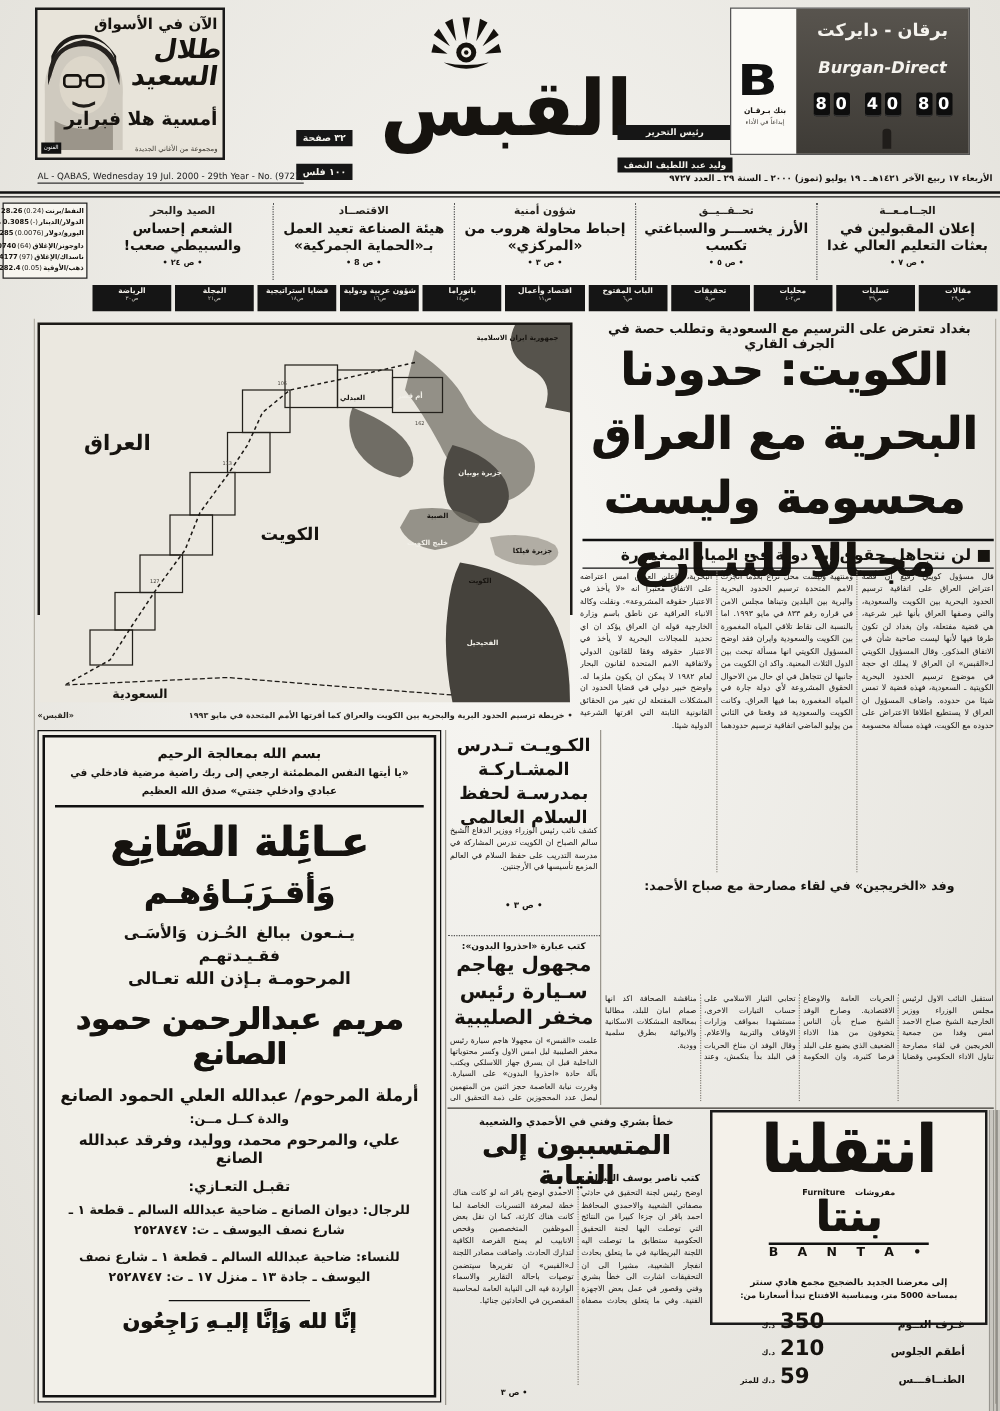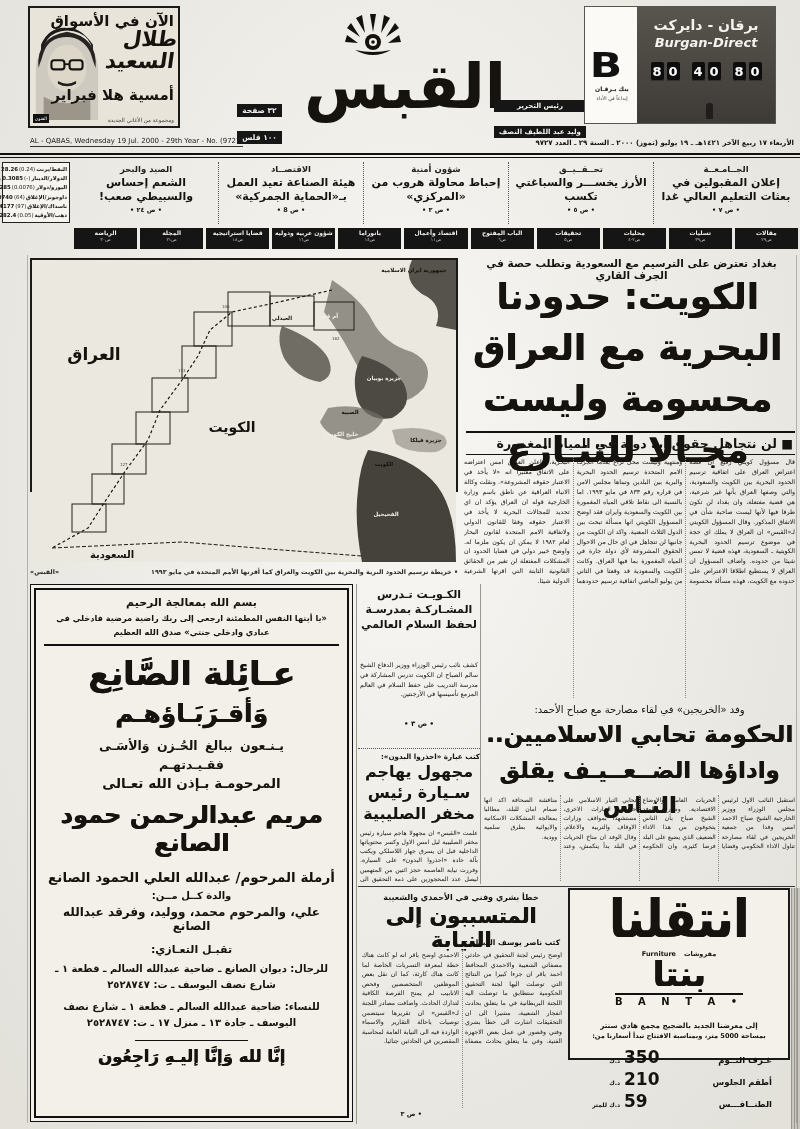--- a/index.html
+++ b/index.html
@@ -9,41 +9,41 @@
     background:#f1efe8;
     background-image: radial-gradient(ellipse at 50% 40%, rgba(255,255,255,.5), rgba(0,0,0,.06) 95%);
     font-family:"DejaVu Sans", sans-serif; color:#16130f; overflow:hidden;
   }
   .rtl { direction:rtl; }
   .abs { position:absolute; }
   .j { text-align:justify; }
 
   
   .talal { left:28px; top:6px; width:152px; height:122px; border:2px solid #1a1a1a; background:#e8e4da; overflow:hidden; }
-  .talal .now { position:absolute; right:4px; top:4px; font-size:15px; font-weight:900; }
+  .talal .now { position:absolute; right:4px; top:4px; font-size:12px; font-weight:900; }
   .talal .name { position:absolute; right:2px; top:20px; font-size:21px; font-weight:900; transform:skewX(-8deg); line-height:1.05; text-align:right; width:92px; }
   .talal .eve { position:absolute; right:4px; top:78px; font-size:15px; font-weight:900; }
   .talal .sub { position:absolute; right:4px; bottom:3px; font-size:5.5px; color:#3a372f; }
   .talal .prod { position:absolute; left:3px; bottom:3px; background:#111; color:#fff; font-size:4.5px; padding:2px 2px; }
   .talal svg { position:absolute; left:-2px; bottom:6px; }
 
   .masthead-title { left:285px; top:56px; width:240px; font-size:62px; font-weight:900; text-align:center; line-height:1; letter-spacing:-2px; }
   .emblem { left:345px; top:2px; }
   .chipstack { display:flex; flex-direction:column; gap:14px; }
   .chip { background:#161616; color:#f4f2ec; font-weight:700; text-align:center; padding:2px 5px; }
   .pages-chips { left:237px; top:104px; }
   .pages-chips .chip { font-size:7.5px; }
   .editor-chips { left:494px; top:100px; }
   .editor-chips .chip { font-size:7px; }
 
   .burgan { left:584px; top:6px; width:192px; height:118px; border:1px solid #555; background:#fbfaf6; }
   .burgan .panel { position:absolute; right:0; top:0; width:138px; height:100%;
     background:linear-gradient(180deg,#58544e,#3e3b36); color:#f5f3ee; text-align:center; }
   .burgan .t-ar { font-size:14px; font-weight:900; margin-top:10px; }
-  .burgan .t-en { font-size:13px; font-weight:900; font-style:italic; margin-top:2px; }
+  .burgan .t-en { font-size:13px; font-weight:900; font-style:italic; margin-top:14px; }
   .burgan .digits { display:flex; justify-content:center; gap:3px; margin-top:12px; }
   .burgan .digits .gap { width:6px; }
   .burgan .digit { width:13px; height:19px; background:#0d0d0d; color:#fff; font-size:13px; font-weight:900;
     border-radius:2px; display:flex; align-items:center; justify-content:center; box-shadow:inset 0 -1px 0 #333; }
   .burgan .blogo { position:absolute; left:8px; top:38px; font-size:34px; font-weight:900; color:#111; transform:scaleX(1.25); }
   .burgan .bank { position:absolute; left:2px; top:78px; width:50px; font-size:6px; font-weight:900; text-align:center; }
   .burgan .slogan { position:absolute; left:2px; top:88px; width:50px; font-size:5px; text-align:center; color:#44403a; }
   .burgan .finger { position:absolute; right:62px; bottom:4px; width:7px; height:16px; background:#201d1a; border-radius:3px 3px 0 0; }
 
   .dateline-en { left:30px; top:137px; font-size:7px; color:#222; border-bottom:1px solid #333; padding-bottom:1px; }
@@ -82,29 +82,29 @@
   
   .map-box { left:30px; top:258px; width:428px; height:234px; border:2px solid #1c1a17; background:#ebe8e0; }
   .map-caption { left:30px; top:568px; width:428px; display:flex; direction:rtl; justify-content:space-between; font-size:6.4px; font-weight:700; color:#2b2822; }
 
   
   .vr1 { left:356px; top:584px; height:540px; border-left:1px solid #9a968d; }
   .vr2 { left:480px; top:584px; height:300px; border-left:1px solid #9a968d; }
   .hr-low { left:358px; top:886px; width:437px; border-top:1.5px solid #3c3933; }
 
   
-  .peace-hl { left:360px; top:588px; width:118px; font-size:11px; font-weight:900; line-height:1.35; text-align:center; }
+  .peace-hl { left:360px; top:588px; width:118px; font-size:14px; font-weight:900; line-height:1.35; text-align:center; }
   .peace-body { left:360px; top:660px; width:118px; height:56px; font-size:6.3px; line-height:1.55; overflow:hidden; }
   .peace-pg { left:360px; top:720px; width:118px; font-size:7px; font-weight:900; text-align:center; }
-  .police-kick { left:358px; top:748px; width:122px; font-size:7.2px; font-weight:900; text-align:right; border-top:1px dotted #555; padding-top:3px; }
+  .police-kick { left:358px; top:748px; width:122px; font-size:7.2px; font-weight:900; text-align:center; border-top:1px dotted #555; padding-top:3px; }
   .police-hl { left:358px; top:762px; width:122px; font-size:16px; font-weight:900; line-height:1.3; text-align:center; }
   .police-body { left:360px; top:828px; width:118px; height:56px; font-size:6.1px; line-height:1.5; overflow:hidden; }
 
   
-  .grad-kick { left:484px; top:704px; width:311px; font-size:10px; font-weight:400; text-align:center; }
+  .grad-kick { left:484px; top:704px; width:311px; font-size:10px; font-weight:700; text-align:center; }
   .grad-hl { left:484px; top:717px; width:311px; font-size:23px; font-weight:900; line-height:1.55; text-align:center; text-shadow:.5px 0 #16130f; }
   .grad-body { left:484px; top:795px; width:311px; height:86px; font-size:6.1px; line-height:1.5;
     column-count:4; column-gap:6px; column-rule:1px dotted #8a867e; overflow:hidden; }
 
   
   .ref-kick { left:360px; top:893px; width:202px; font-size:8px; font-weight:900; text-align:center; }
   .ref-hl { left:360px; top:904px; width:202px; font-size:21px; font-weight:900; text-align:center; text-shadow:.5px 0 #16130f; }
   .ref-by { left:364px; top:938px; width:196px; font-size:7.5px; font-weight:900; text-align:right; }
   .ref-body { left:362px; top:950px; width:200px; height:158px; font-size:6.2px; line-height:1.55;
     column-count:2; column-gap:6px; column-rule:1px dotted #8a867e; overflow:hidden; }
@@ -406,24 +406,20 @@
 
   <div class="abs peace-hl rtl">الكـويـت تـدرس المشـاركـة بمدرسـة لحفظ السلام العالمي</div>
   <div class="abs peace-body rtl j">كشف نائب رئيس الوزراء ووزير الدفاع الشيخ سالم الصباح ان الكويت تدرس المشاركة في مدرسة التدريب على حفظ السلام في العالم المزمع تأسيسها في الأرجنتين.</div>
   <div class="abs peace-pg rtl">• ص ٣ •</div>
 
   <div class="abs police-kick rtl">كتب عبارة «احذروا البدون»:</div>
   <div class="abs police-hl rtl">مجهول يهاجم سـيارة رئيس مخفر الصليبية</div>
   <div class="abs police-body rtl j">علمت «القبس» ان مجهولا هاجم سيارة رئيس مخفر الصليبية ليل امس الاول وكسر محتوياتها الداخلية قبل ان يسرق جهاز اللاسلكي ويكتب بآلة حادة «احذروا البدون» على السيارة. وقررت نيابة العاصمة حجز اثنين من المتهمين ليصل عدد المحجوزين على ذمة التحقيق الى ١٦ متهما.</div>
 
   <div class="abs grad-kick rtl">وفد «الخريجين» في لقاء مصارحة مع صباح الأحمد:</div>
-  <div class="abs grad-hl rtl">
-    <span>الحكومة تحابي الاسلاميين..</span><br>
-    <span>واداؤها الضــعــيـف يقلق النـاس</span>
-  </div>
   <div class="abs grad-body rtl j">استقبل النائب الاول لرئيس مجلس الوزراء ووزير الخارجية الشيخ صباح الاحمد امس وفدا من جمعية الخريجين في لقاء مصارحة تناول الاداء الحكومي وقضايا الحريات العامة والاوضاع الاقتصادية. وصارح الوفد الشيخ صباح بأن الناس يتخوفون من هذا الاداء الضعيف الذي يضيع على البلد فرصا كثيرة، وان الحكومة تحابي التيار الاسلامي على حساب التيارات الاخرى، مستشهدا بمواقف وزارات الاوقاف والتربية والاعلام. وقال الوفد ان مناخ الحريات في البلد بدأ ينكمش، وعند مناقشة الصحافة اكد انها صمام امان للبلد، مطالبا بمعالجة المشكلات الاسكانية والايوائية بطرق سلمية وودية.</div>
 
   <div class="abs ref-kick rtl">خطأ بشري وفني في الأحمدي والشعيبة</div>
   <div class="abs ref-hl rtl">المتسببون إلى النيابة</div>
   <div class="abs ref-by rtl">كتب ناصر يوسف العبدلي:</div>
   <div class="abs ref-body rtl j">اوضح رئيس لجنة التحقيق في حادثي مصفاتي الشعيبة والاحمدي المحافظ احمد باقر ان جزءا كبيرا من النتائج التي توصلت اليها لجنة التحقيق الحكومية ستطابق ما توصلت اليه اللجنة البريطانية في ما يتعلق بحادث انفجار الشعيبة، مشيرا الى ان التحقيقات اشارت الى خطأ بشري وفني وقصور في عمل بعض الاجهزة الفنية. وفي ما يتعلق بحادث مصفاة الاحمدي اوضح باقر انه لو كانت هناك خطة لمعرفة التسربات الخاصة لما كانت هناك كارثة، كما ان نقل بعض الموظفين المتخصصين وفحص الانابيب لم يمنح الفرصة الكافية لتدارك الحادث. واضافت مصادر اللجنة لـ«القبس» ان تقريرها سيتضمن توصيات باحالة التقارير والاسماء الواردة فيه الى النيابة العامة لمحاسبة المقصرين في الحادثين جنائيا.</div>
   <div class="abs ref-pg rtl">• ص ٣</div>
 
   <div class="abs obit rtl">
     <div class="obit-inner">

